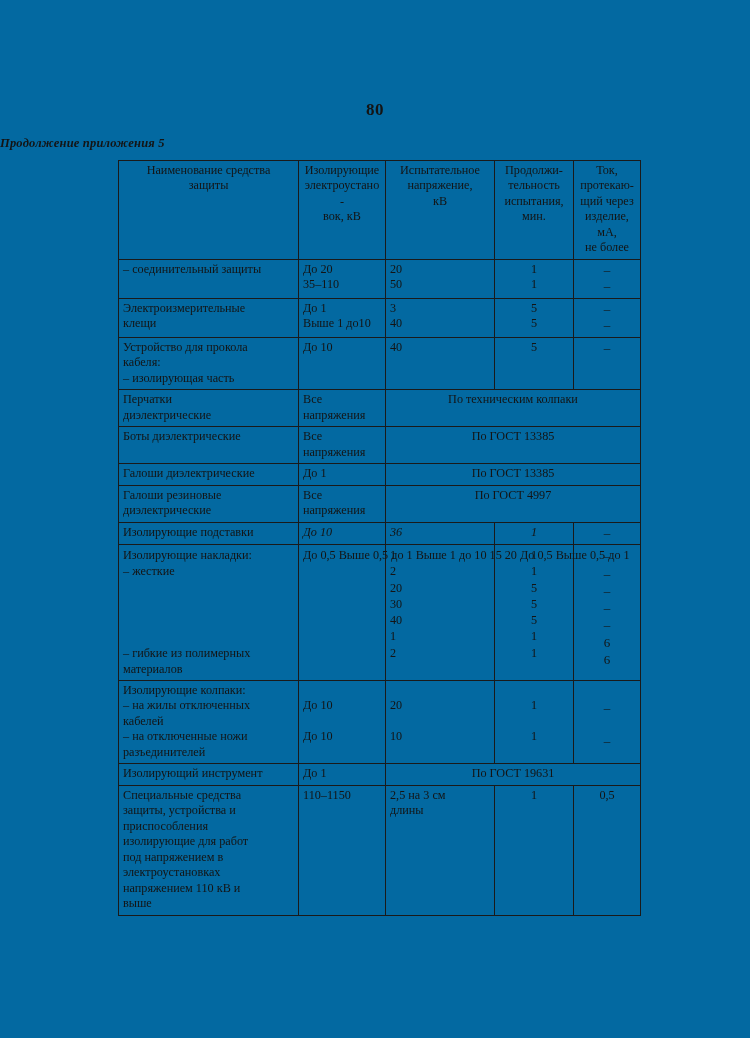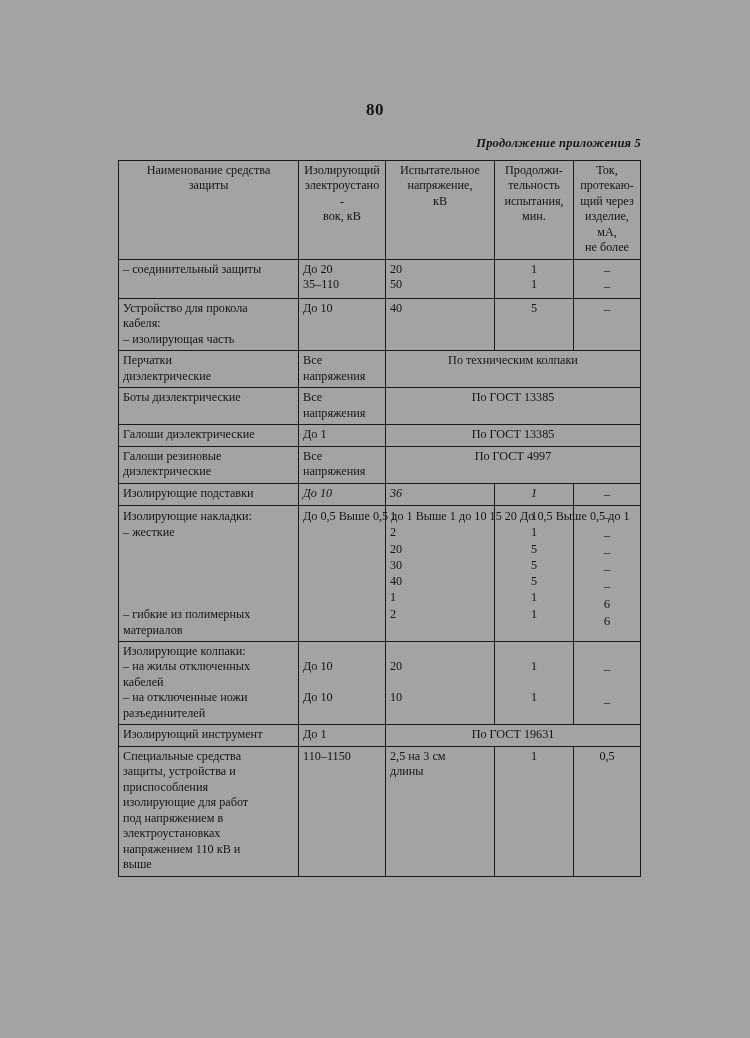--- a/index.html
+++ b/index.html
@@ -12,38 +12,38 @@
     width: 750px;
     height: 1038px;
     position: relative;
     font-family: "Liberation Serif", "DejaVu Serif", serif;
     color: #141414;
     overflow: hidden;
   }
   .page {
     position: absolute;
     inset: 0;
-    background: #a3a3a3;
+    background: #0369a1;
   }
   .page-number {
     position: absolute;
     top: 100px;
     left: 0;
     width: 750px;
     text-align: center;
     font-size: 17px;
     font-weight: bold;
     letter-spacing: 0.5px;
   }
   .continuation {
     position: absolute;
     top: 136px;
     left: 0;
     width: 641px;
-    text-align: right;
+    text-align: left;
     font-style: italic;
     font-weight: bold;
     font-size: 12.5px;
     letter-spacing: 0.2px;
   }
   table.doc-table {
     position: absolute;
     top: 160px;
     left: 118px;
     width: 522px;
@@ -100,21 +100,21 @@
       <col class="c1">
         <col class="c2">
         <col class="c3">
         <col class="c4">
         <col class="c5">
     </colgroup>
     <thead>
       <tr>
         <td class="lines">Наименование средства
 защиты</td>
-        <td class="lines">Изолирующий
+        <td class="lines">Изолирующие
 электроустано-
 вок, кВ</td>
         <td class="lines">Испытательное
 напряжение,
 кВ</td>
         <td class="lines">Продолжи-
 тельность
 испытания,
 мин.</td>
         <td class="lines">Ток,
@@ -131,20 +131,32 @@
         <td class="left lines">До 20
 35–110</td>
         <td class="left lines">20
 50</td>
         <td class="num lines">1
 1</td>
         <td class="num lines dash">–
 –</td>
       </tr>
 
+      <tr>
+        <td class="left lines">Электроизмерительные
+клещи</td>
+        <td class="left lines">До 1
+Выше 1 до10</td>
+        <td class="left lines">3
+40</td>
+        <td class="num lines">5
+5</td>
+        <td class="num lines dash">–
+–</td>
+      </tr>
 
       <tr>
         <td class="left lines">Устройство для прокола
 кабеля:
 – изолирующая часть</td>
         <td class="left lines pad-top">До 10</td>
         <td class="left lines pad-top">40</td>
         <td class="num lines pad-top">5</td>
         <td class="num lines pad-top dash">–</td>
       </tr>

